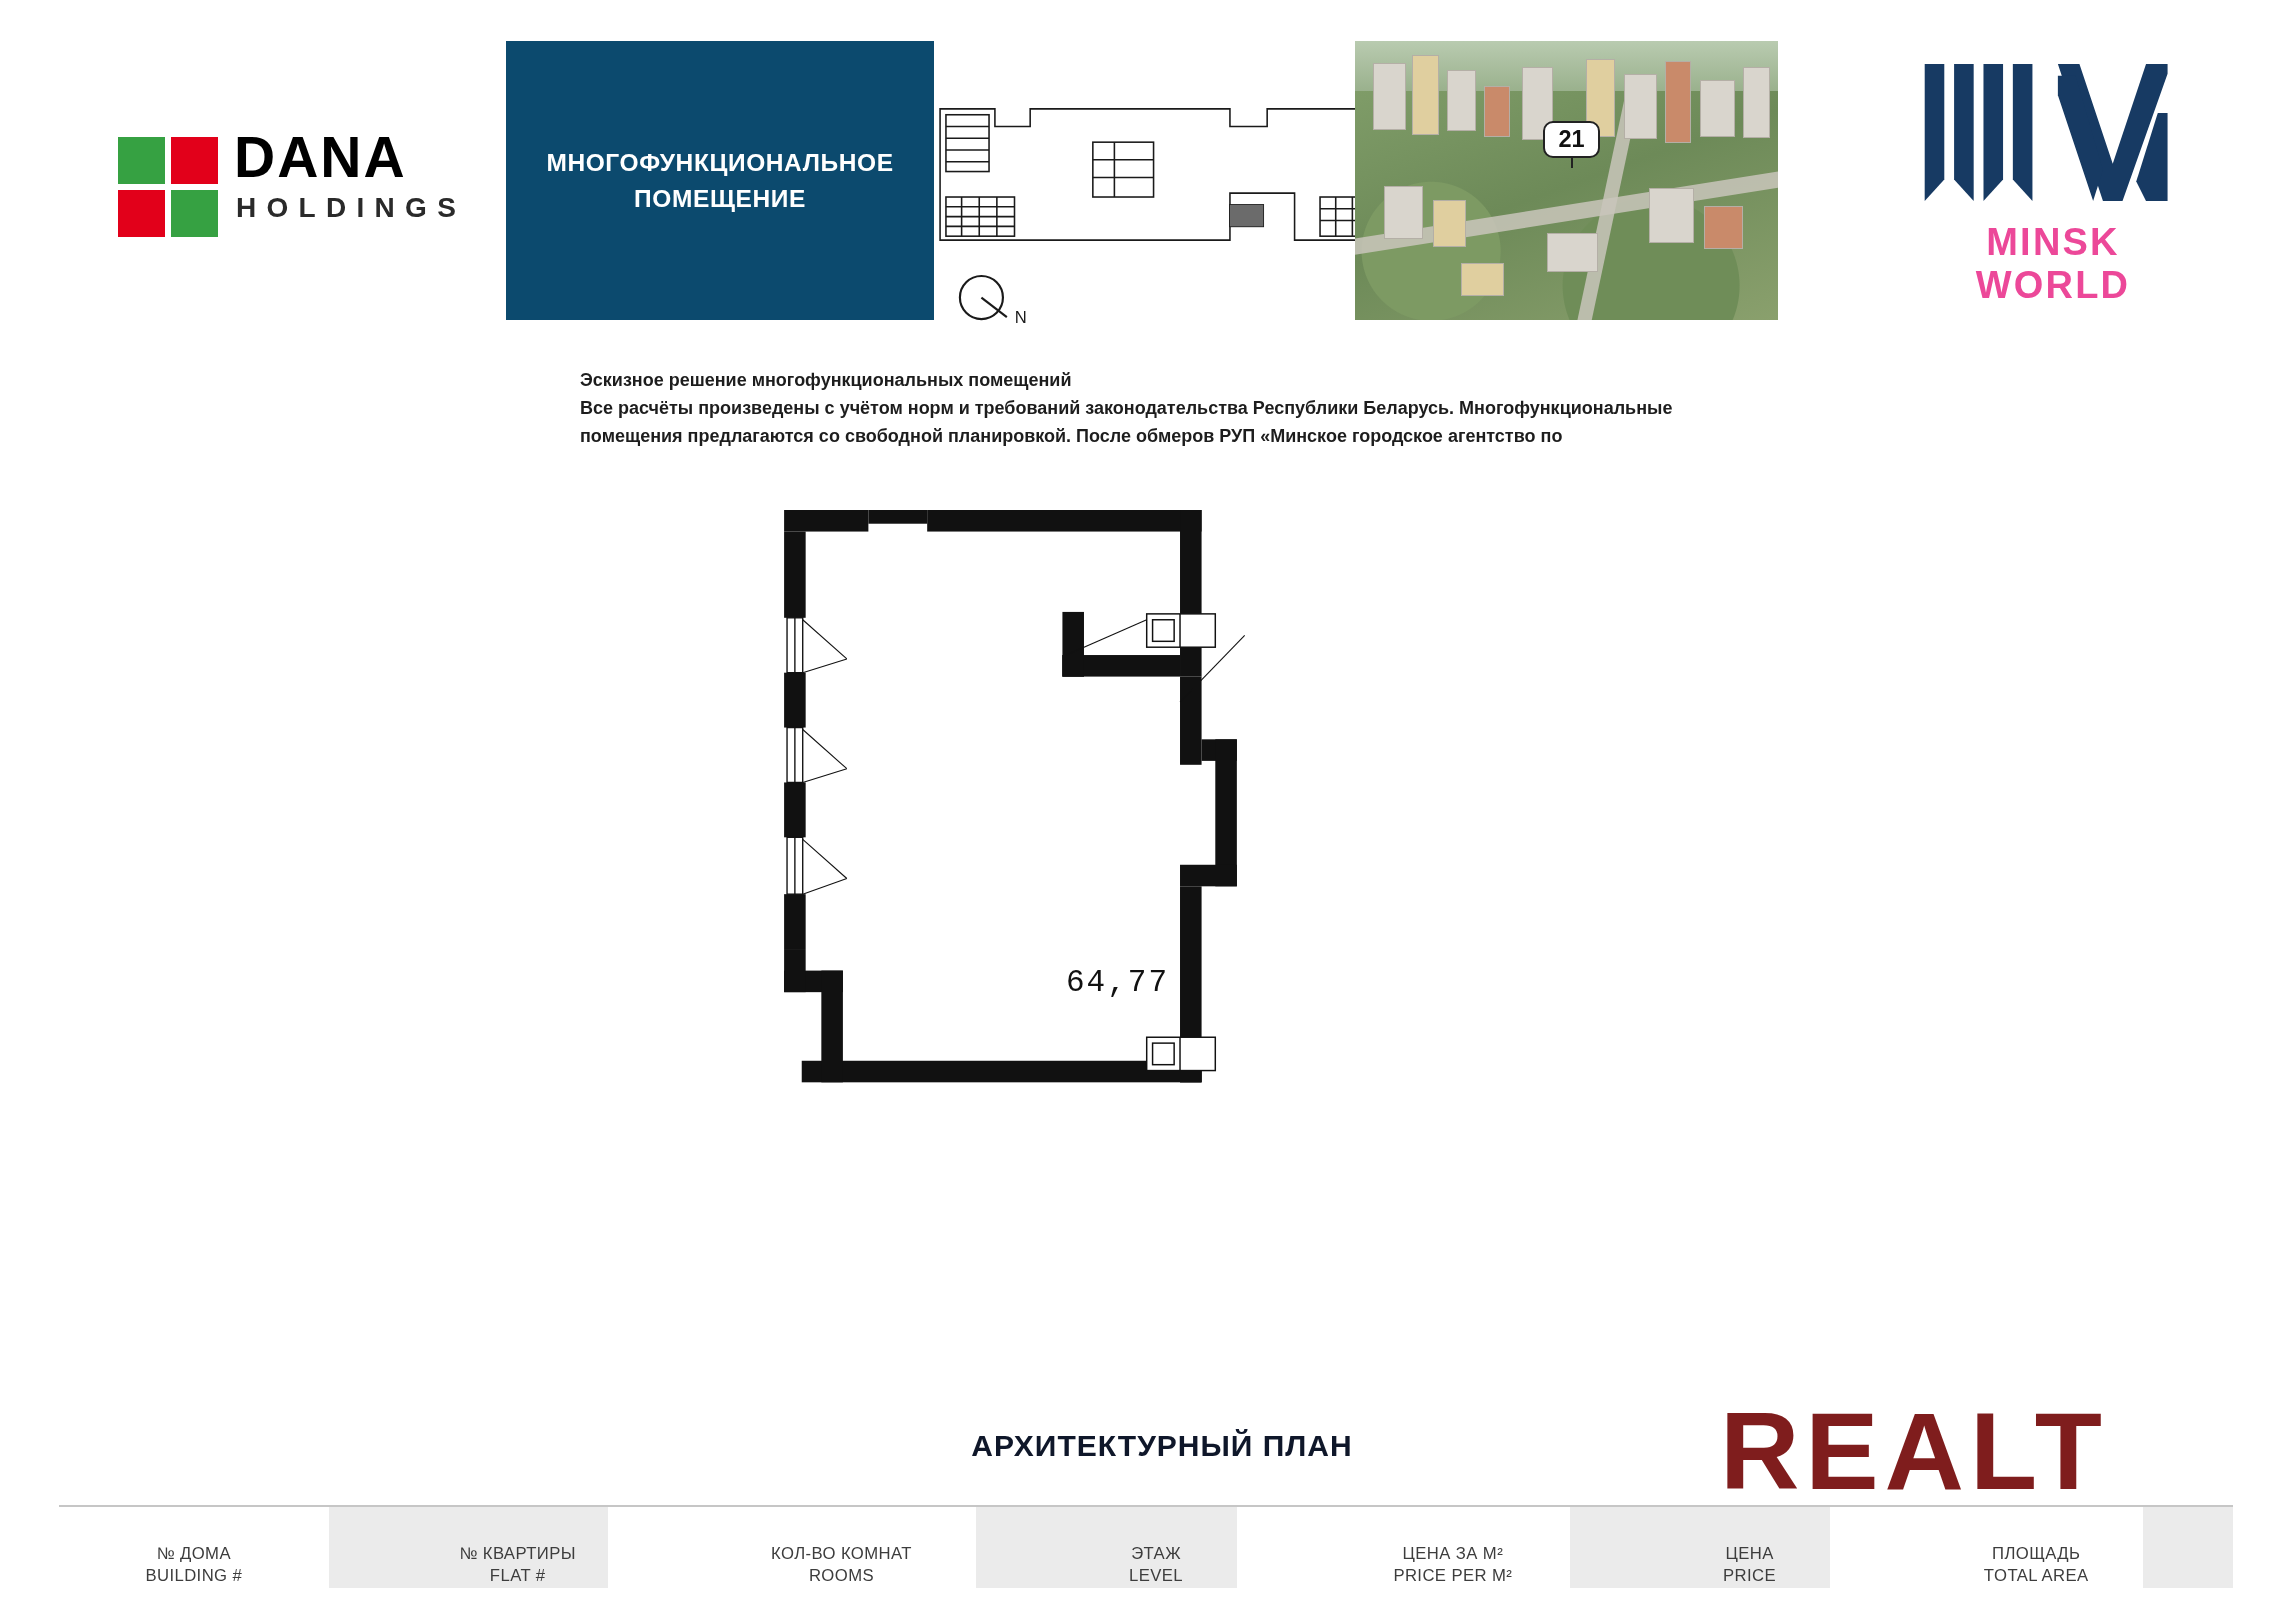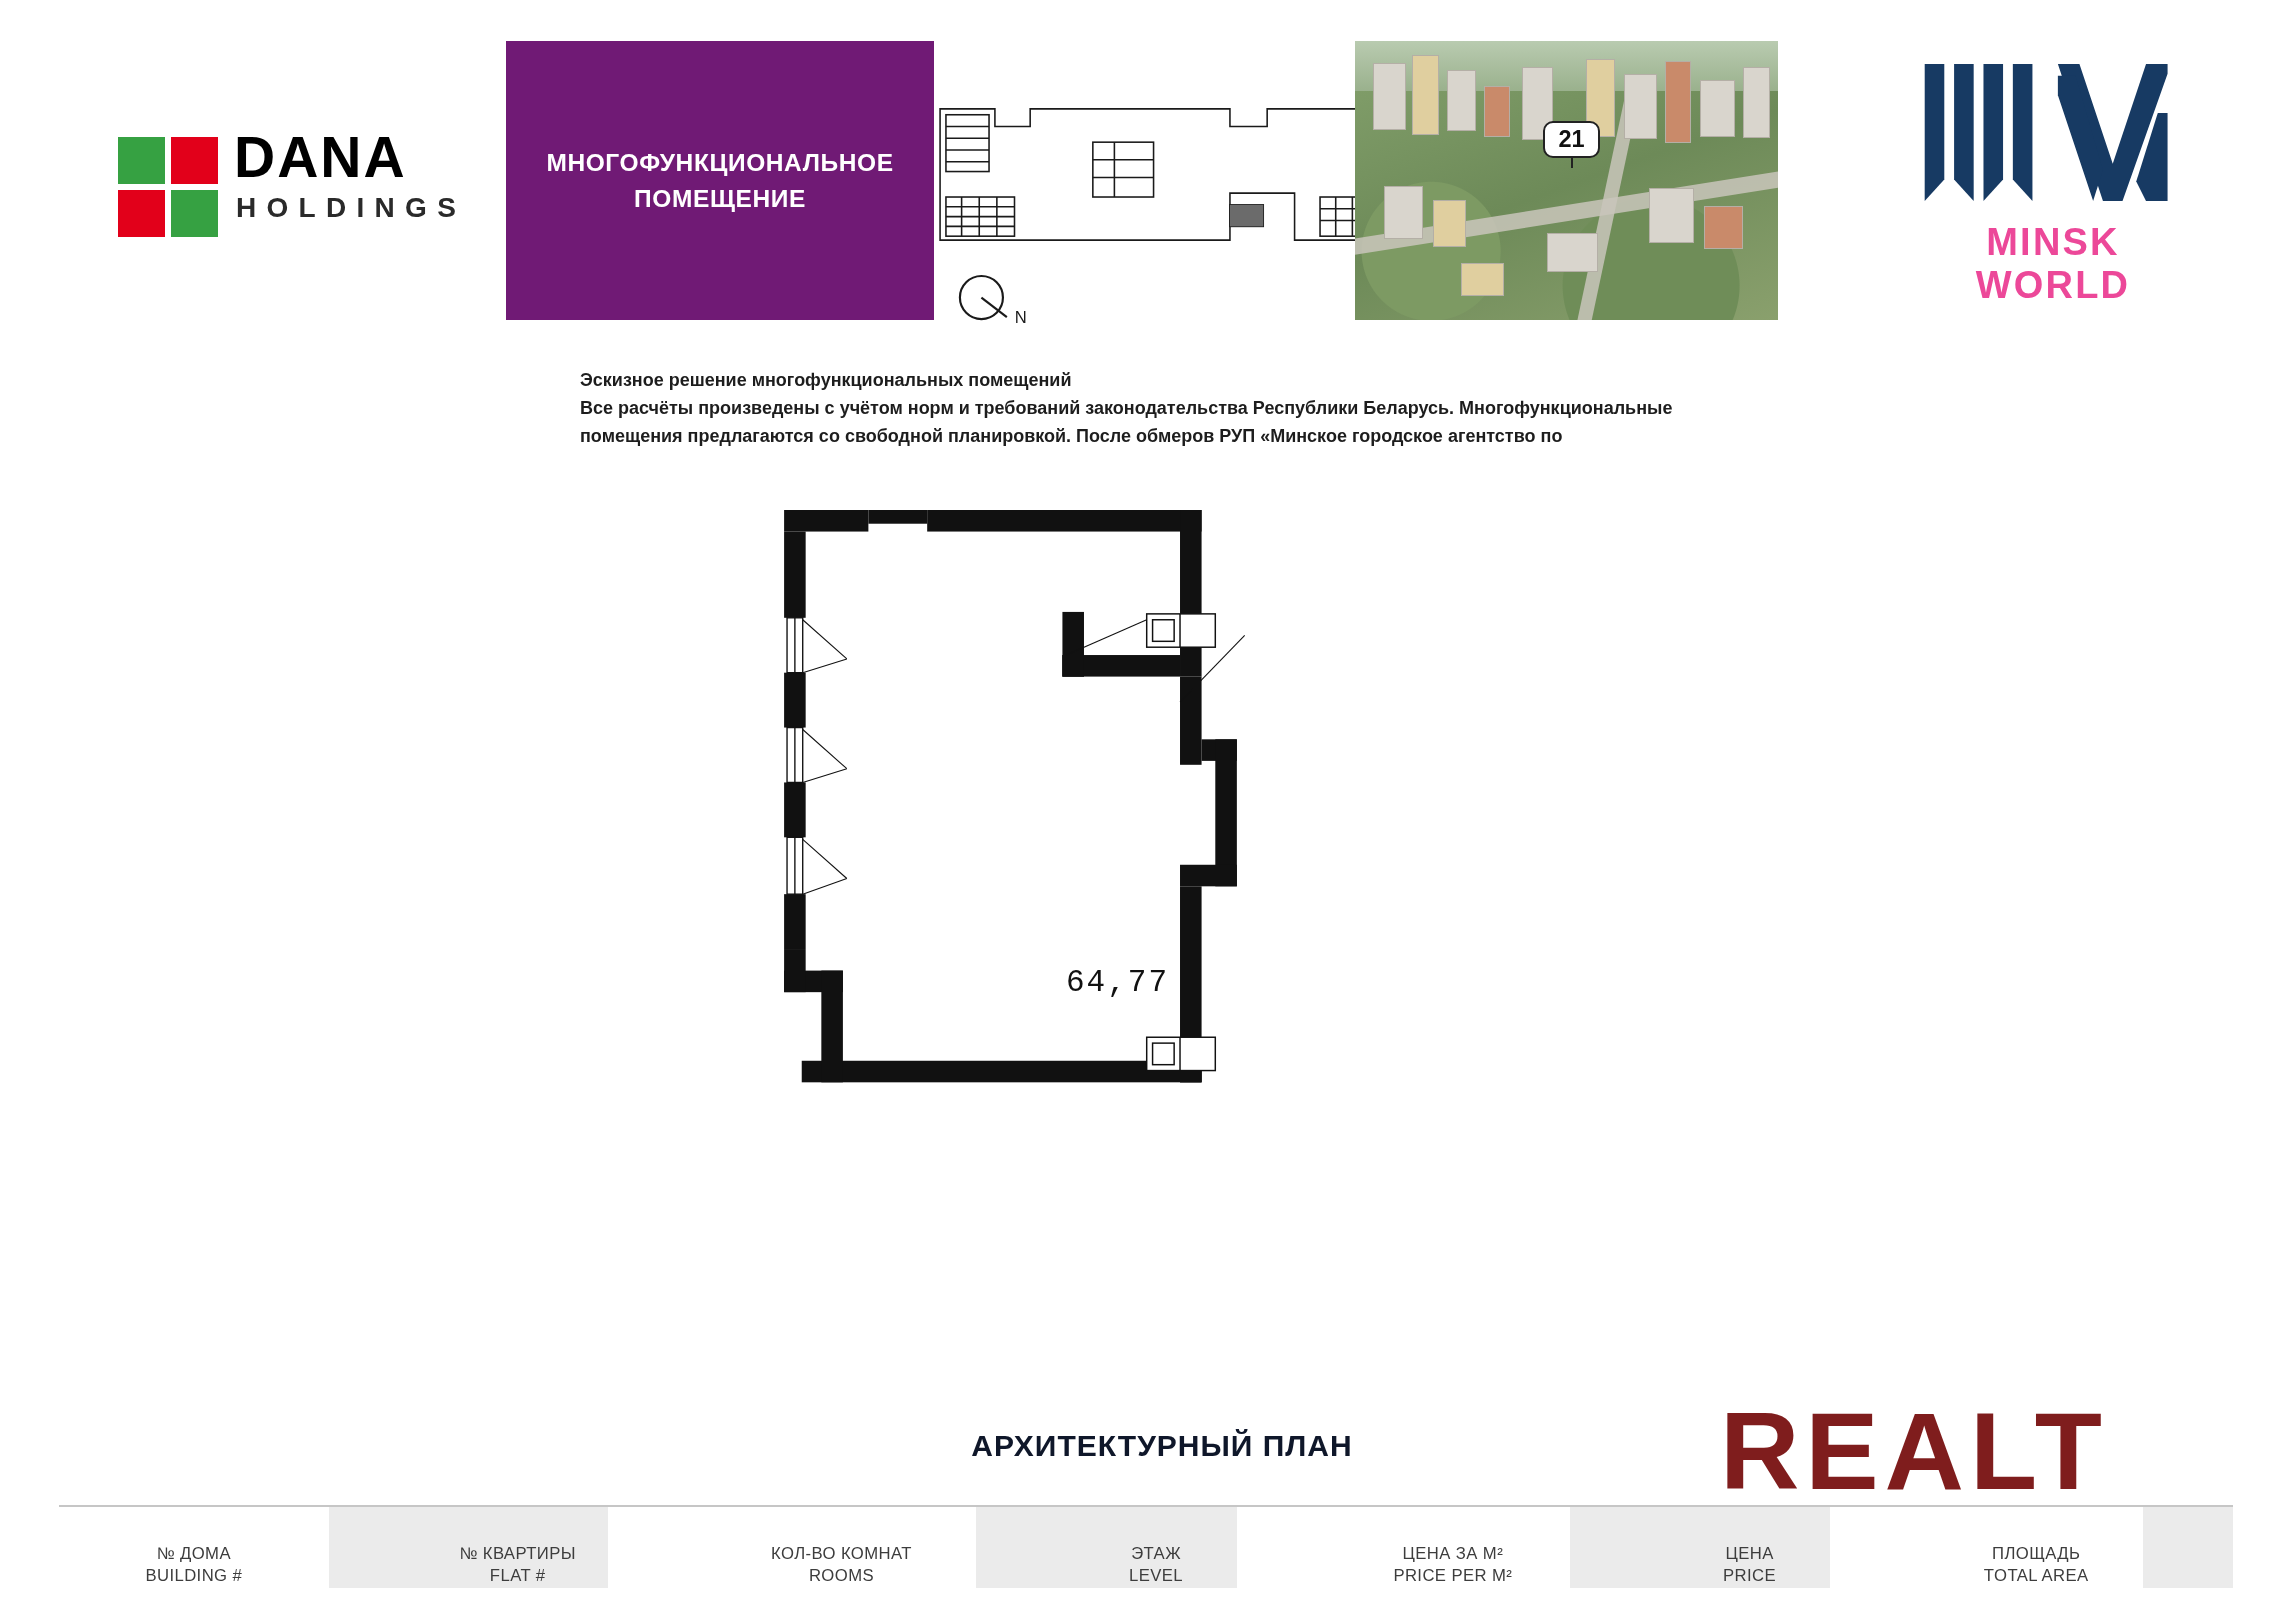--- a/index.html
+++ b/index.html
@@ -46,21 +46,21 @@
     position:absolute; left:118px; top:67px;
     font-size:28px; font-weight:bold; letter-spacing:10.3px;
     color:#2a2a2a; line-height:1;
   }
 
   
   .blue-block {
     position:absolute;
     left:506px; top:41px;
     width:428px; height:279px;
-    background:#701a75;
+    background:#0c4a6e;
     color:#ffffff;
     display:flex; align-items:center; justify-content:center;
     text-align:center;
   }
   .blue-block .title {
     font-size:24.5px; font-weight:bold; letter-spacing:0.6px; line-height:1.45;
   }
 
   
   .mini-plan {

